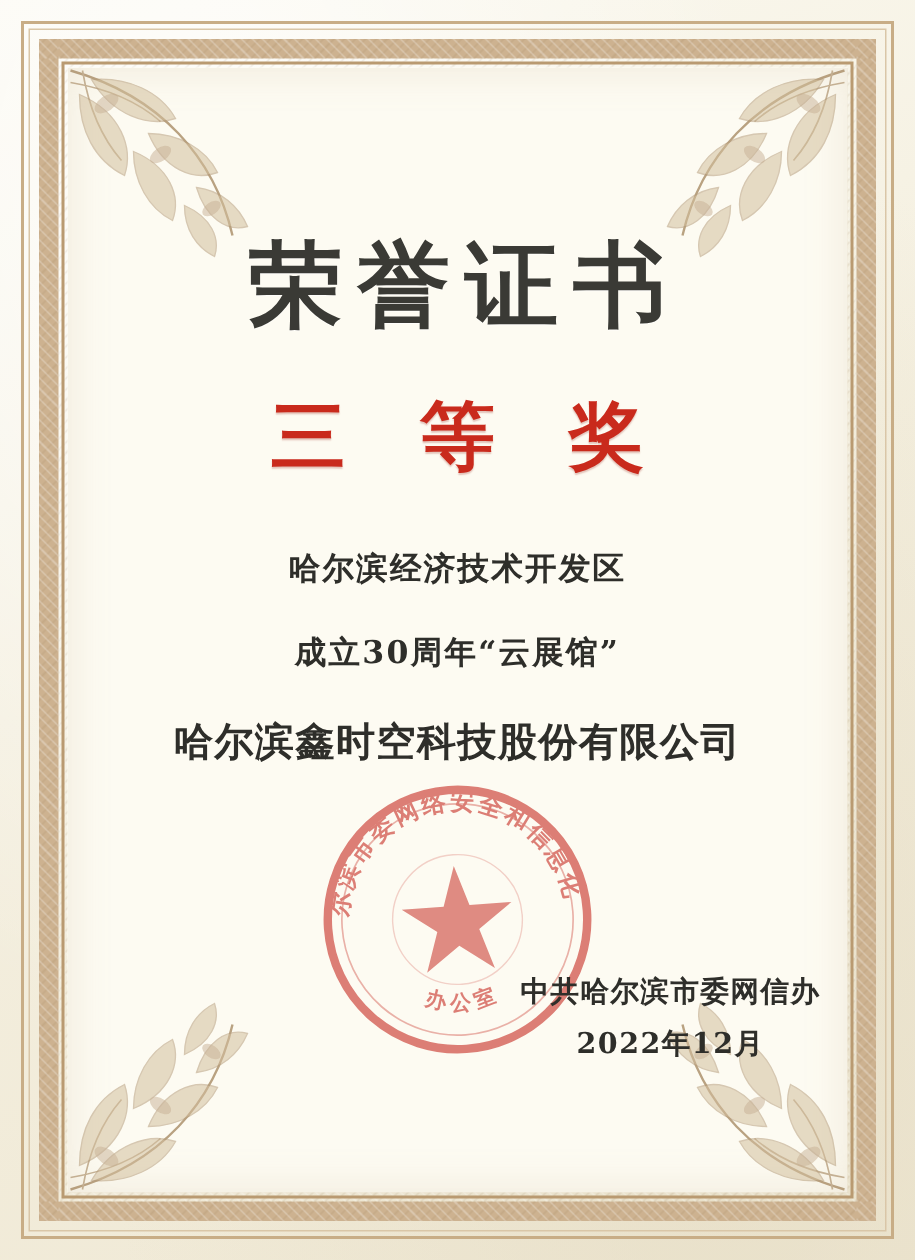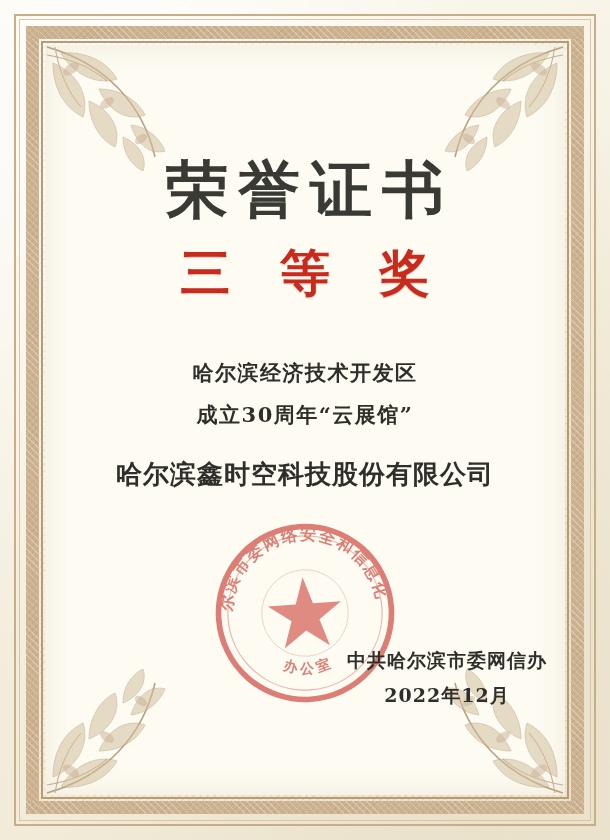--- a/index.html
+++ b/index.html
@@ -162,40 +162,40 @@
     margin-top: 26px;
     font-family: "DejaVu Serif", "Liberation Serif", serif;
     font-size: 21px;
     font-weight: 700;
     letter-spacing: 9px;
     text-indent: 9px;
     color: #2e2e2a;
   }
 
   .award {
-    margin-top: 18px;
+    margin-top: 36px;
     font-family: "DejaVu Serif", "Liberation Serif", serif;
     font-size: 50px;
     font-weight: 700;
     letter-spacing: 16px;
     text-indent: 16px;
     color: #c92a1c;
     text-shadow: 0 1px 1px rgba(150,30,20,0.25);
   }
 
   .recipient-line {
-    margin-top: 46px;
+    margin-top: 34px;
     font-family: "DejaVu Serif", "Liberation Serif", serif;
     font-size: 21px;
     font-weight: 700;
     letter-spacing: 1.5px;
     color: #2e2e2a;
     line-height: 1.9;
   }
-  .recipient-line.second { margin-top: 2px; }
+  .recipient-line.second { margin-top: 16px; }
 
   .org {
     margin-top: 22px;
     font-family: "DejaVu Serif", "Liberation Serif", serif;
     font-size: 26px;
     font-weight: 700;
     letter-spacing: 1px;
     color: #2e2e2a;
   }
 

